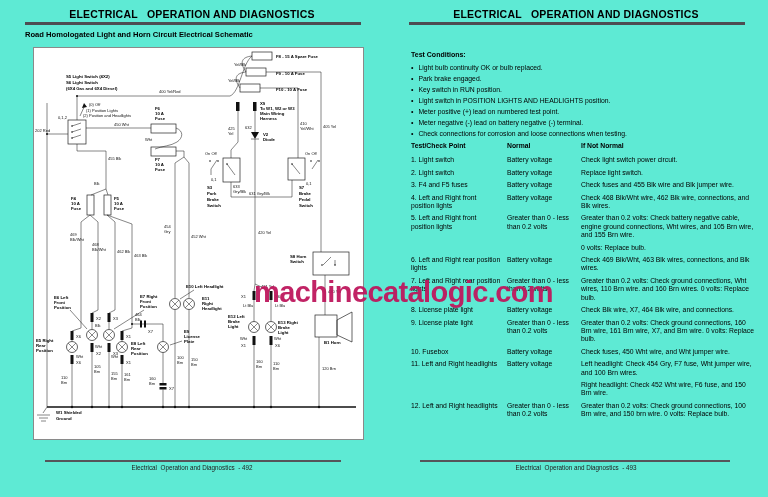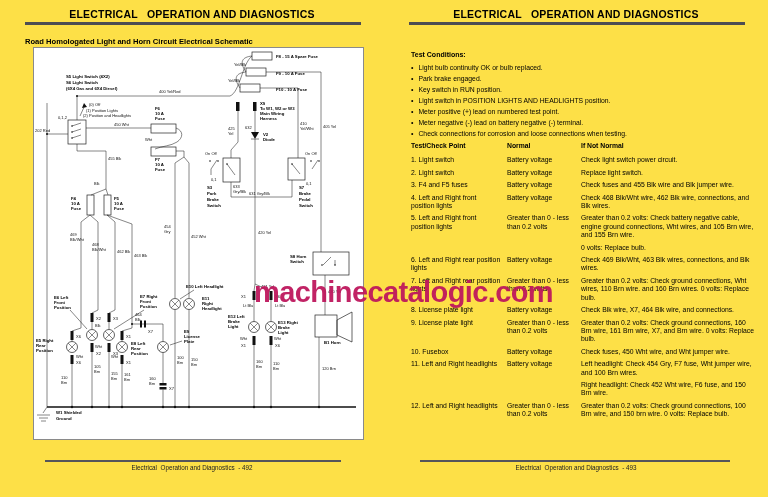--- a/index.html
+++ b/index.html
@@ -1,22 +1,22 @@
 <!DOCTYPE html>
 <html><head>
 <meta charset="utf-8">
 <style>
   html,body{margin:0;padding:0}
   body{width:768px;height:497px;background:#fff;font-family:"Liberation Sans",sans-serif;color:#000;position:relative;overflow:hidden}
-  .page{position:absolute;top:0;width:384px;height:497px;background:#fde047}
+  .page{position:absolute;top:0;width:384px;height:497px;background:#5eead4}
   #pageL{left:0}
   #pageR{left:384px}
   .hdr{position:absolute;top:8px;left:0;width:100%;text-align:center;font-size:10.5px;font-weight:bold;white-space:pre;letter-spacing:.2px}
   .hdr-rule{position:absolute;top:22px;left:25px;width:336px;height:2.5px;background:#4d4d52}
-  .sub{position:absolute;top:37px;left:25px;font-size:7.6px;font-weight:bold}
+  .sub{position:absolute;top:30px;left:25px;font-size:7.6px;font-weight:bold}
   .schem{position:absolute;left:33px;top:47px;width:329px;height:391px;border:1px solid #8a8a8a;background:#fff}
   .ftr-rule{position:absolute;top:460px;left:45px;width:296px;height:1.6px;background:#55555a}
   #pageR .ftr-rule{left:36px;width:310px}
   .ftr{position:absolute;top:464px;left:0;width:100%;text-align:center;font-size:6.3px;color:#222;white-space:pre}
   .cond-head{position:absolute;top:51px;left:27px;font-size:7px;font-weight:bold}
   .conds{position:absolute;top:62px;left:27px;width:335px}
   .cond{display:flex;gap:5px;font-size:6.8px;line-height:11px}
   .bullet{font-size:7px}
   .dtable{position:absolute;top:142px;left:27px;width:346px}
   .t-row{display:grid;grid-template-columns:90px 68px 1fr;column-gap:6px;margin-bottom:4px;font-size:6.8px;line-height:8.4px}

